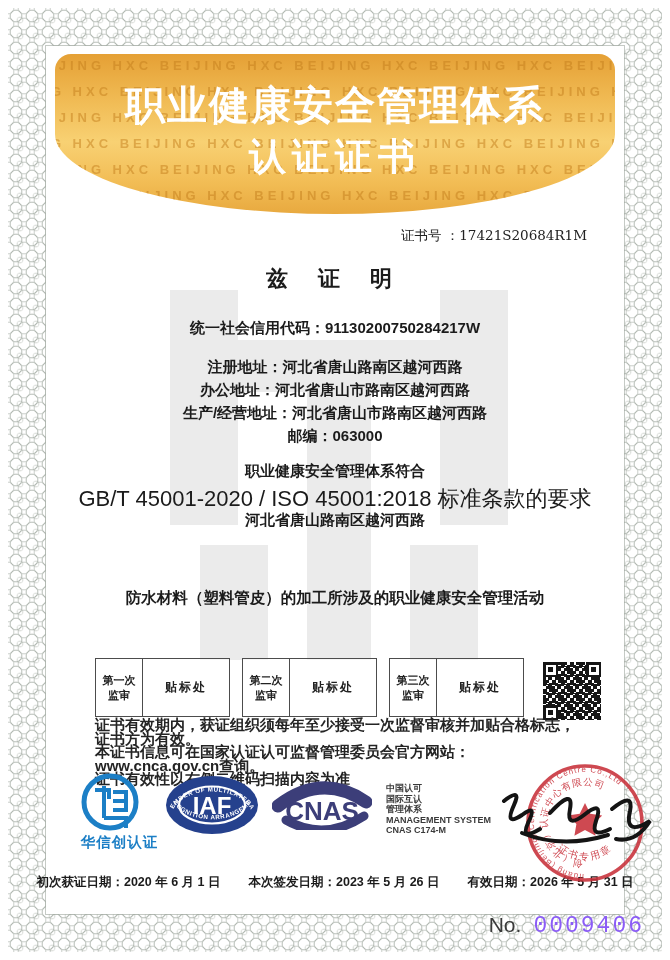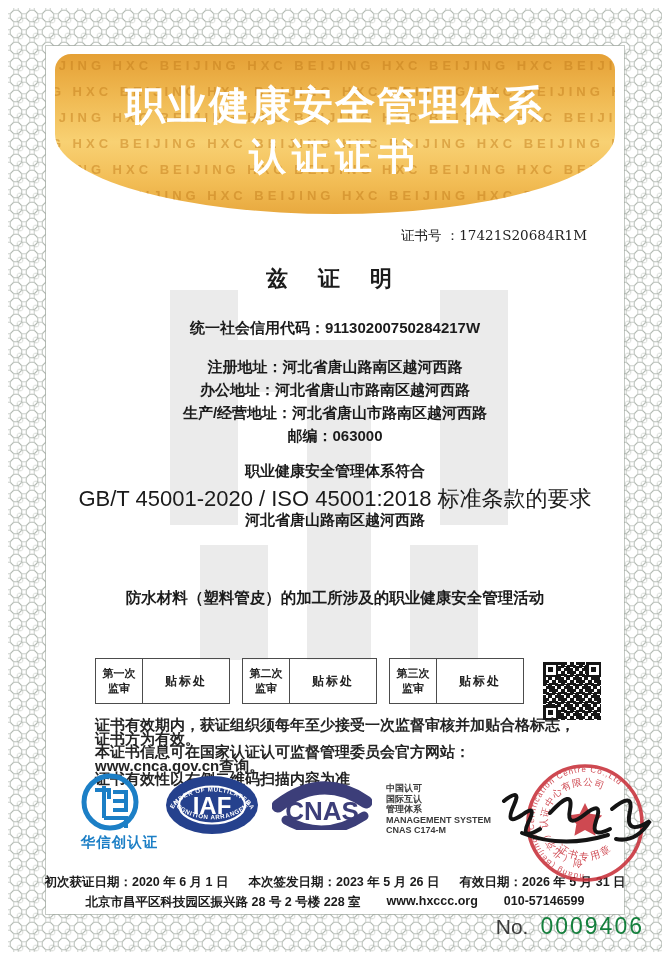--- a/index.html
+++ b/index.html
@@ -40,21 +40,21 @@
   .zheng { top:264px; font-size:22px; font-weight:bold; letter-spacing:12px; }
   .company { top:296px; font-size:24px; font-weight:bold; letter-spacing:1px; }
   .b15 { font-size:15px; font-weight:bold; }
   .credit { top:319px; } .reg { top:358px; } .office { top:381px; } .prod { top:404px; } .post { top:427px; }
   .sys { top:462px; } .standard { top:484px; font-size:22px; font-weight:normal; }
   .scopeintro { top:511px; font-weight:600; font-size:15px; }
   .scope1 { top:534px; font-size:15.5px; font-weight:bold; }
   .scope2 { top:588px; font-size:15.5px; font-weight:bold; }
 
   
-  .abox { position:absolute; top:658px; height:46px; width:135px; border:1px solid #4c4c4c;
+  .abox { position:absolute; top:658px; height:59px; width:135px; border:1px solid #4c4c4c;
     display:flex; z-index:4; background:rgba(255,255,255,.6); }
   .abox .lcell { width:47px; border-right:1px solid #4c4c4c; display:flex; flex-direction:column;
     align-items:center; justify-content:center; font-size:11px; font-weight:bold; color:#222; line-height:1.35; }
   .abox .rcell { flex:1; display:flex; align-items:center; justify-content:center;
     font-size:12px; font-weight:bold; color:#222; letter-spacing:2px; }
   .ab1{left:95px}.ab2{left:242px}.ab3{left:389px}
 
   
   .qr { position:absolute; left:543px; top:662px; width:58px; height:58px; z-index:4; background:#fff;
     background-image:
@@ -74,26 +74,26 @@
     color:#1c7fc6; font-weight:bold; font-size:14.5px; letter-spacing:1px; z-index:4; }
   .logo { position:absolute; z-index:4; }
   .cnas-block { position:absolute; left:386px; top:783px; z-index:4; color:#3a3a3a;
     font-size:9px; line-height:10.5px; text-align:left; font-weight:600; }
 
   
   .stamp { position:absolute; left:492px; top:753px; z-index:5; }
 
   
   .dates { position:absolute; left:55px; top:874px; width:560px; display:flex; justify-content:center;
-    gap:20px; font-size:12.5px; font-weight:bold; color:#1b1b1b; z-index:4; white-space:nowrap; }
+    gap:28px; font-size:12.5px; font-weight:bold; color:#1b1b1b; z-index:4; white-space:nowrap; }
   .footerrow { position:absolute; left:55px; top:894px; width:560px; display:flex; justify-content:center;
     gap:26px; font-size:12.5px; font-weight:bold; color:#1b1b1b; z-index:4; white-space:nowrap; }
   .serial { position:absolute; right:26px; top:913px; z-index:6; display:flex; align-items:baseline; gap:12px; }
   .serial .no { font-size:21px; color:#3a3a3a; }
-  .serial .num { font-size:23px; color:#15803d; letter-spacing:2px; font-family:Liberation Sans, sans-serif;text-align:center; }
+  .serial .num { font-size:23px; color:#8b5cf6; letter-spacing:2px; font-family:Liberation Mono, monospace;text-align:center; }
 </style>
 </head>
 <body>
 
 <div class="page">
 
   <div class="lace"></div>
   <div class="inner-bg"></div>
 
   <svg class="wm-glyph" width="390" height="410" viewBox="0 0 390 410">
@@ -241,24 +241,19 @@
       <span>初次获证日期：</span><span>2020 年 6 月 1 日</span>
     </span>
     <span>
       <span>本次签发日期：</span><span>2023 年 5 月 26 日</span>
     </span>
     <span>
       <span>有效日期：</span><span>2026 年 5 月 31 日</span>
     </span>
   </div>
 
-  <div class="footerrow">
-    <span>北京市昌平区科技园区振兴路 28 号 2 号楼 228 室</span>
-    <span>www.hxccc.org</span>
-    <span>010-57146599</span>
-  </div>
 
   <div class="serial">
     <span class="no">No.</span>
     <span class="num">0009406</span>
   </div>
 
 </div>
 
 </body></html>

